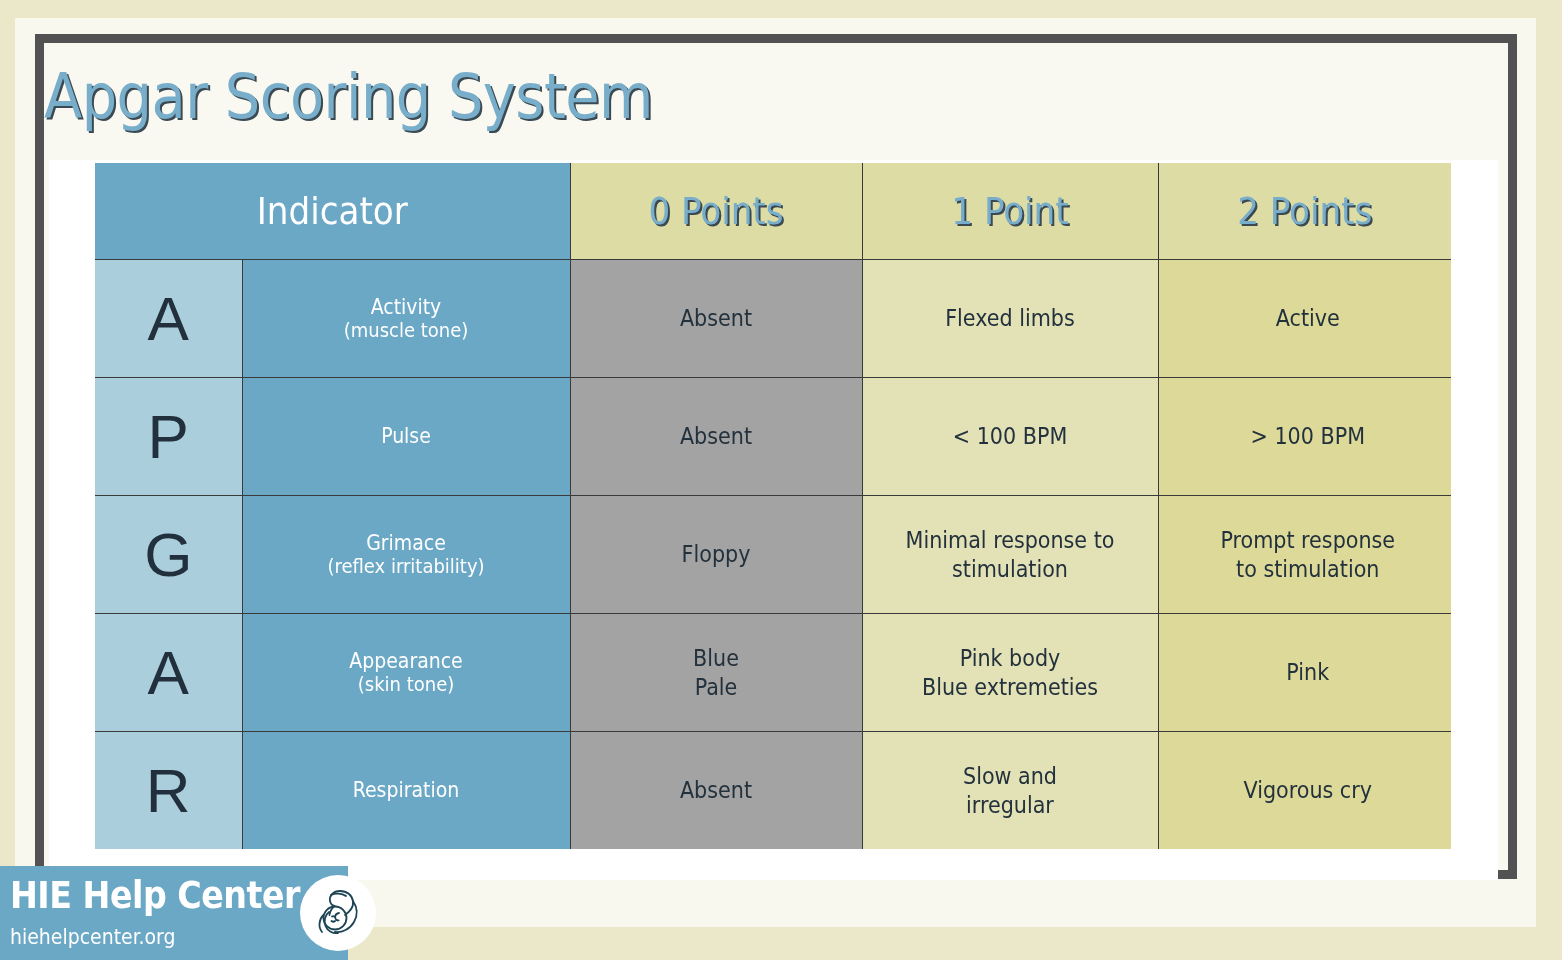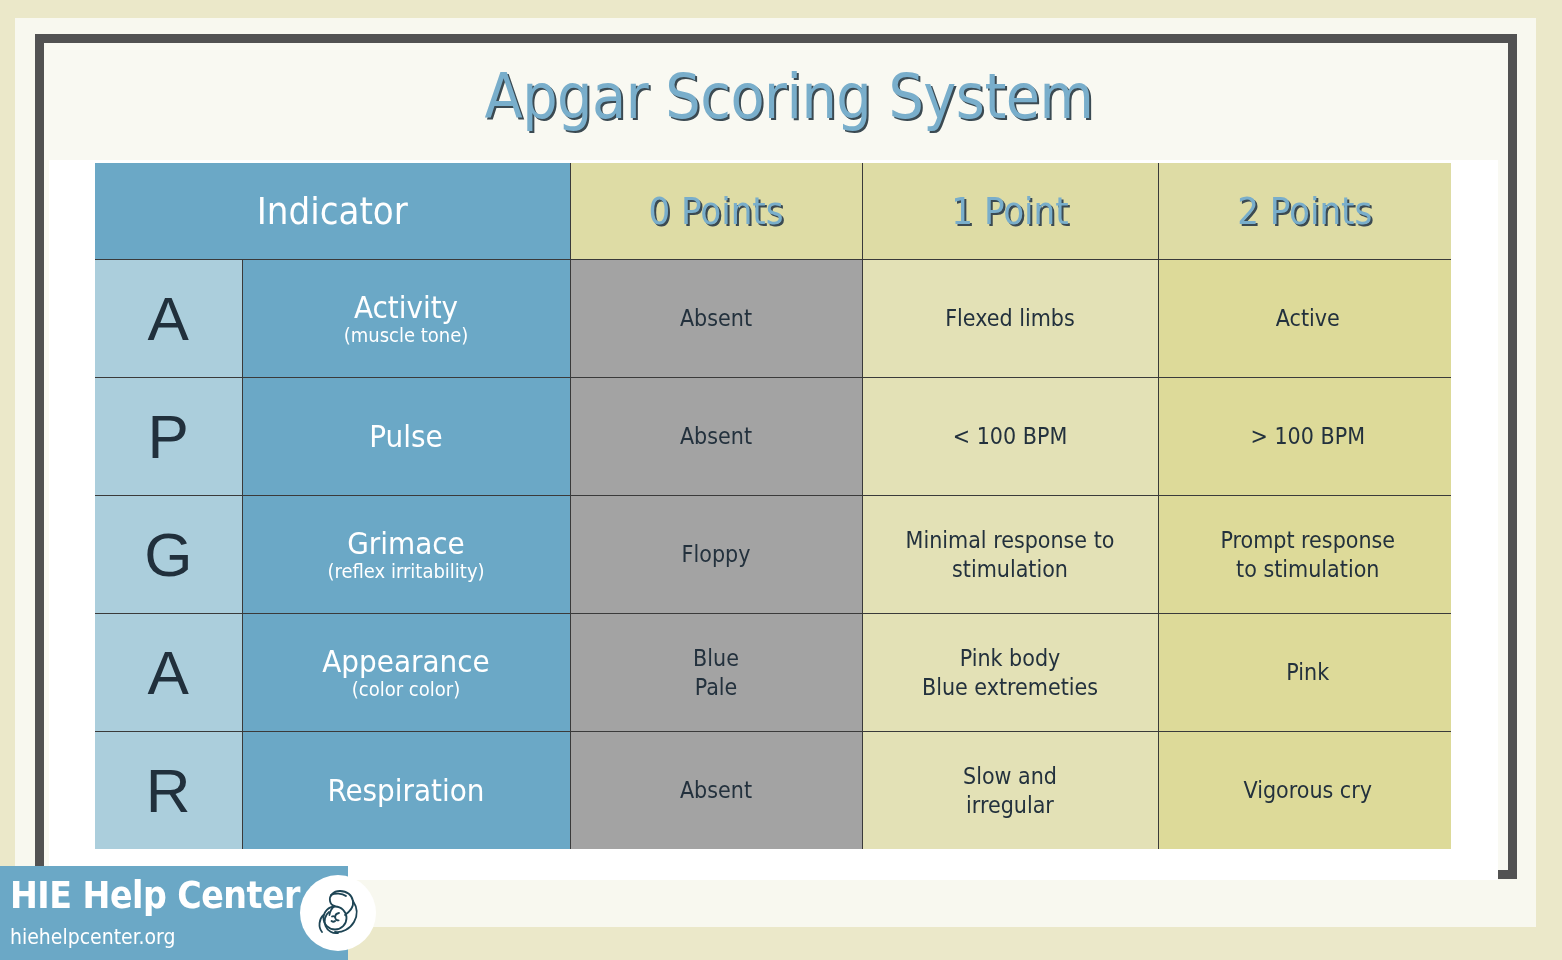--- a/index.html
+++ b/index.html
@@ -43,24 +43,23 @@
     left: 49px;
     top: 160px;
     width: 1449px;
     height: 720px;
     background: #FFFFFF;
   }
 
   
   .title {
     position: absolute;
-    left: 56px;
+    left: 44px;
     top: 60px;
     width: 1466px;
-    text-align: center;
     font-family: "DejaVu Sans", sans-serif;
     font-size: 62px;
     font-weight: 400;
     font-stretch: condensed;
     letter-spacing: -0.5px;
     color: #79AECB;
     text-shadow: 2px 2px 0 #3B4A52;
     white-space: nowrap;
   }
 
@@ -124,21 +123,21 @@
   .cell-name {
     background: #6BA8C6;
     color: #FFFFFF;
     font-family: "DejaVu Sans", sans-serif;
     font-stretch: condensed;
     line-height: 1.05;
     padding: 4px 6px;
   }
   .cell-name .main {
     display: block;
-    font-size: 31px;
+    font-size: 21px;
     font-weight: 400;
   }
   .cell-name .sub {
     display: block;
     font-size: 20px;
     font-weight: 400;
     margin-top: 2px;
   }
 
   .cell-val {
@@ -279,21 +278,21 @@
       <td class="cell-val p2">
         <span class="ln">Prompt response</span>
         <span class="ln">to stimulation</span>
       </td>
     </tr>
 
     <tr class="body-row">
       <td class="cell-letter">A</td>
       <td class="cell-name">
         <span class="main">Appearance</span>
-        <span class="sub">(color color)</span>
+        <span class="sub">(skin tone)</span>
       </td>
       <td class="cell-val p0">
         <span class="ln">Blue</span>
         <span class="ln">Pale</span>
       </td>
       <td class="cell-val p1">
         <span class="ln">Pink body</span>
         <span class="ln">Blue extremeties</span>
       </td>
       <td class="cell-val p2">

